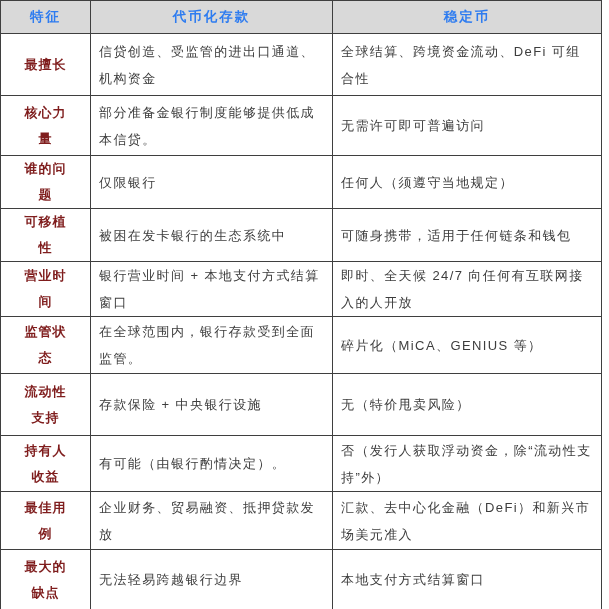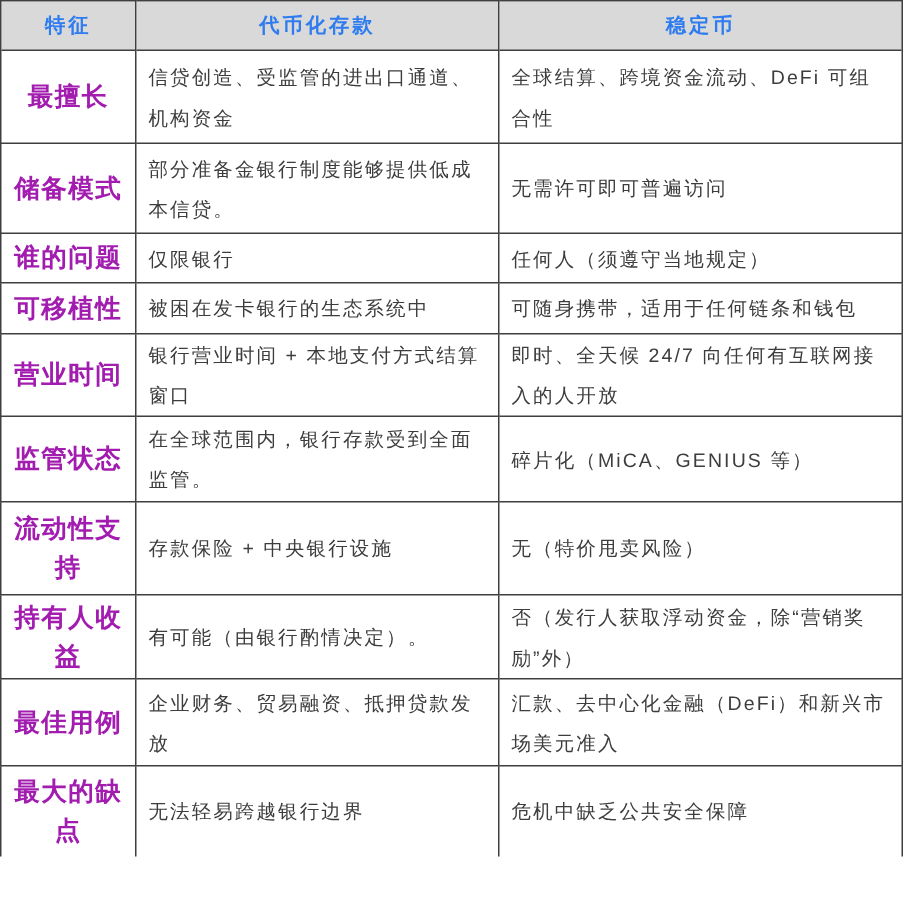--- a/index.html
+++ b/index.html
@@ -38,26 +38,26 @@
     background: #d9d9d9;
     color: #2e7cf0;
     font-weight: bold;
     font-size: 13.5px;
     letter-spacing: 2px;
     text-align: center;
     height: 33px;
   }
 
   td.feature {
-    color: #a21caf;
+    color: #7f1d1d;
     font-weight: bold;
-    font-size: 17px;
+    font-size: 13px;
     letter-spacing: 1px;
     text-align: center;
-    padding: 0 7px;
+    padding: 0 20px;
     line-height: 26px;
   }
   td.val {
     color: #3d3d3d;
     font-size: 13px;
     letter-spacing: 1.4px;
     text-align: left;
     padding: 0 8px;
     line-height: 27px;
   }
@@ -92,21 +92,21 @@
         <th>稳定币</th>
       </tr>
     </thead>
     <tbody>
       <tr>
         <td class="feature">最擅长</td>
         <td class="val">信贷创造、受监管的进出口通道、机构资金</td>
         <td class="val">全球结算、跨境资金流动、DeFi 可组合性</td>
       </tr>
       <tr>
-        <td class="feature">储备模式</td>
+        <td class="feature">核心力量</td>
         <td class="val">部分准备金银行制度能够提供低成本信贷。</td>
         <td class="val">无需许可即可普遍访问</td>
       </tr>
       <tr>
         <td class="feature">谁的问题</td>
         <td class="val">仅限银行</td>
         <td class="val">任何人（须遵守当地规定）</td>
       </tr>
       <tr>
         <td class="feature">可移植性</td>
@@ -124,27 +124,27 @@
         <td class="val">碎片化（MiCA、GENIUS 等）</td>
       </tr>
       <tr>
         <td class="feature">流动性支持</td>
         <td class="val">存款保险 + 中央银行设施</td>
         <td class="val">无（特价甩卖风险）</td>
       </tr>
       <tr>
         <td class="feature">持有人收益</td>
         <td class="val">有可能（由银行酌情决定）。</td>
-        <td class="val">否（发行人获取浮动资金，除“营销奖励”外）</td>
+        <td class="val">否（发行人获取浮动资金，除“流动性支持”外）</td>
       </tr>
       <tr>
         <td class="feature">最佳用例</td>
         <td class="val">企业财务、贸易融资、抵押贷款发放</td>
         <td class="val">汇款、去中心化金融（DeFi）和新兴市场美元准入</td>
       </tr>
       <tr>
         <td class="feature">最大的缺点</td>
         <td class="val">无法轻易跨越银行边界</td>
-        <td class="val">危机中缺乏公共安全保障</td>
+        <td class="val">本地支付方式结算窗口</td>
       </tr>
     </tbody>
   </table>
 </div>
 
 </body></html>

